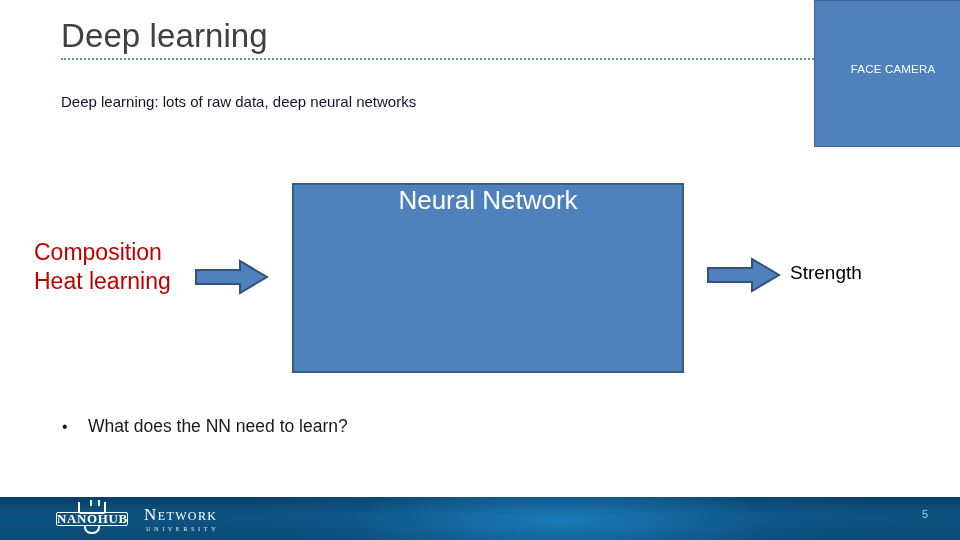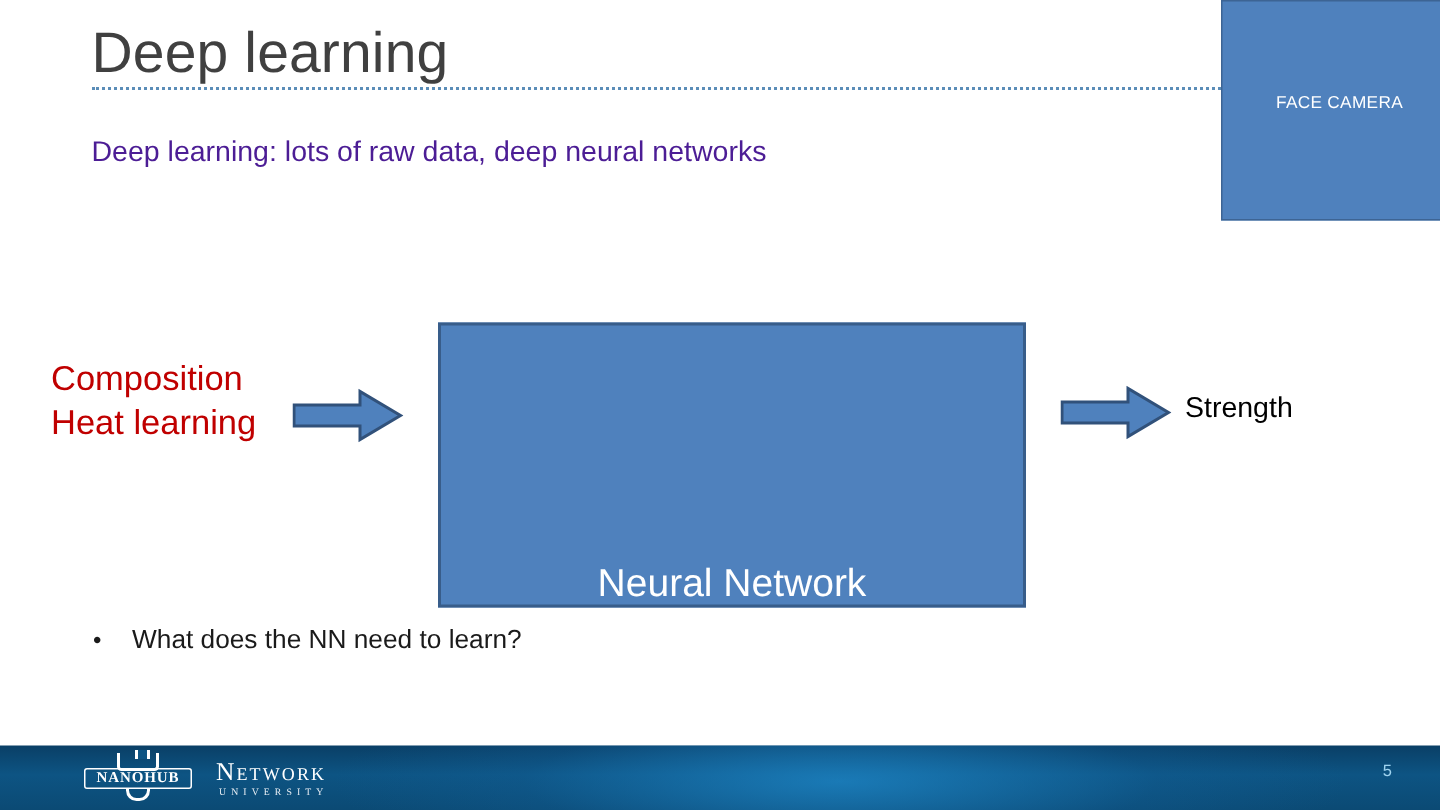--- a/index.html
+++ b/index.html
@@ -17,21 +17,21 @@
     height: 540px;
     background: #ffffff;
     overflow: hidden;
   }
 
   
   #slide-title {
     position: absolute;
     left: 61px;
     top: 18px;
-    font-size: 38px;
+    font-size: 33px;
     line-height: 36px;
     color: #404040;
     font-weight: normal;
     letter-spacing: 0.1px;
     white-space: nowrap;
   }
   #title-rule {
     position: absolute;
     left: 61px;
     top: 58px;
@@ -61,23 +61,23 @@
     letter-spacing: 0.2px;
     white-space: nowrap;
     padding-left: 10px;
   }
 
   
   #intro-line {
     position: absolute;
     left: 61px;
     top: 90px;
-    font-size: 19px;
+    font-size: 15px;
     line-height: 24px;
-    color: #4c1d95;
+    color: #0f172a;
     white-space: nowrap;
   }
 
   
   #inputs-block {
     position: absolute;
     left: 34px;
     top: 238px;
     font-size: 23px;
     line-height: 29px;
@@ -98,23 +98,22 @@
   #nn-box {
     position: absolute;
     left: 292px;
     top: 183px;
     width: 392px;
     height: 190px;
     background: #4f81bd;
     border: 2px solid #385d8a;
     box-sizing: border-box;
     display: flex;
-    align-items: flex-end;
+    align-items: flex-start;
     justify-content: center;
-    margin-top: 32px;
   }
   #nn-label {
     color: #ffffff;
     font-size: 26px;
     line-height: 30px;
     white-space: nowrap;
   }
 
   
   #output-label {
@@ -201,21 +200,21 @@
   #nanohub-word {
     position: absolute;
     left: 0px;
     top: 10px;
     width: 72px;
     height: 14px;
     border: 1.5px solid #ffffff;
     border-radius: 2px;
     box-sizing: border-box;
     color: #ffffff;
-    font-size: 10px;
+    font-size: 13px;
     letter-spacing: 0.6px;
     text-align: center;
     line-height: 11px;
     font-weight: bold;
     font-family: "Liberation Serif", serif;
   }
   #nanohub-foot {
     position: absolute;
     left: 28px;
     top: 23px;

